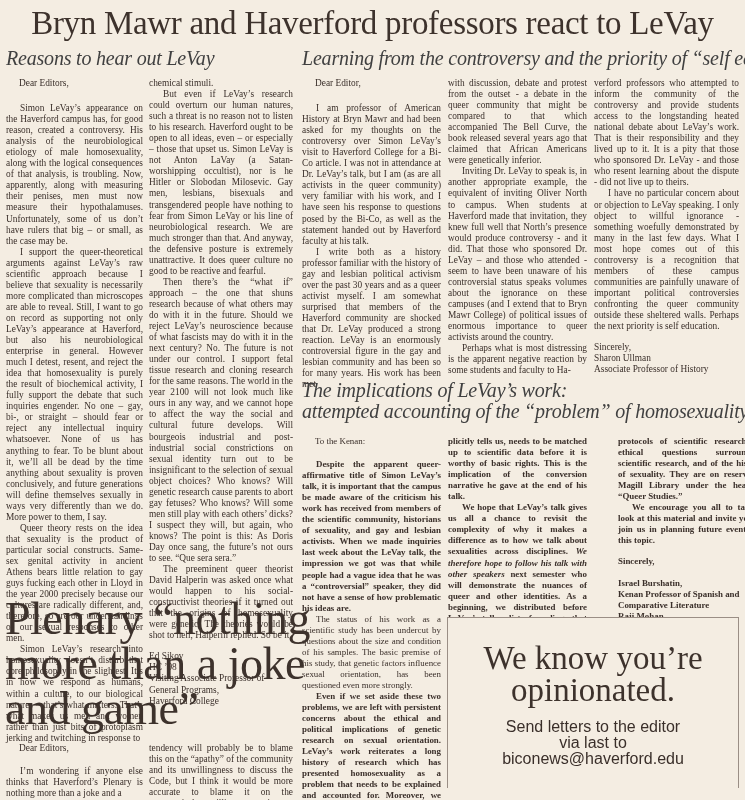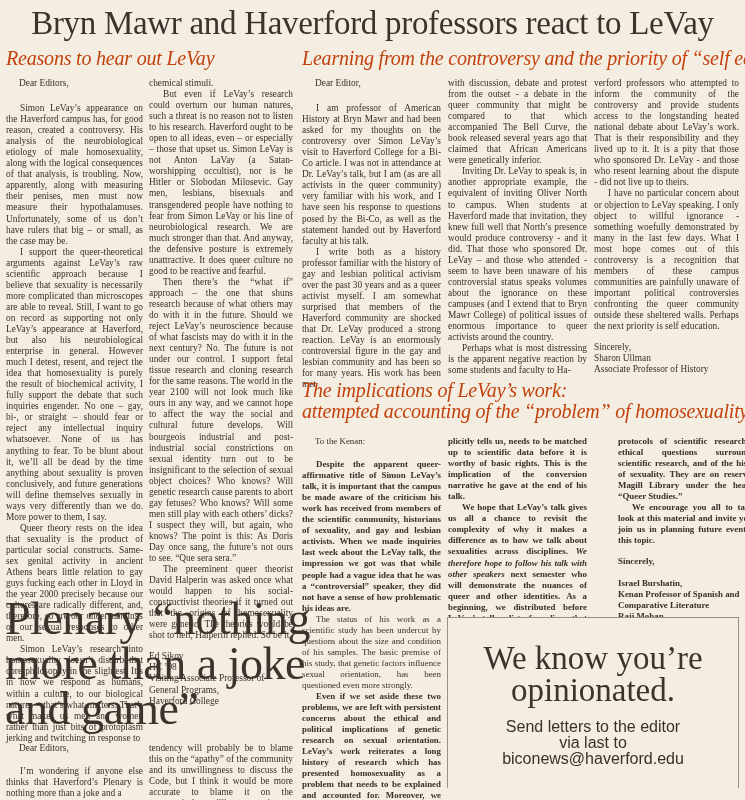--- a/index.html
+++ b/index.html
@@ -9,21 +9,21 @@
       color: #3a2f2a;
       font-family: "Liberation Serif", "DejaVu Serif", serif;
       position: relative;
     }
     .abs { position: absolute; }
     .masthead {
       left: 0; top: 4px; width: 745px; text-align: center;
       font-size: 33px; line-height: 38px; color: #3d322c; letter-spacing: -0.3px;
     }
     .h2 {
-      font-style: italic; font-size: 20px; line-height: 22px; color: #c2410c;
+      font-style: italic; font-size: 20px; line-height: 22px; color: #404040;
       white-space: nowrap; letter-spacing: -0.2px;
     }
     .col {
       font-size: 9.35px; line-height: 11.05px; text-align: justify;
       color: #3a2f2a; hyphens: manual;
     }
     .col p { margin: 0; text-indent: 14px; }
     .col p.noind { text-indent: 0; }
     .col .sal { text-indent: 0; margin-bottom: 14px; margin-left: 13px; }
     .col .sig { text-indent: 0; text-align: left; margin-top: 10px; }

